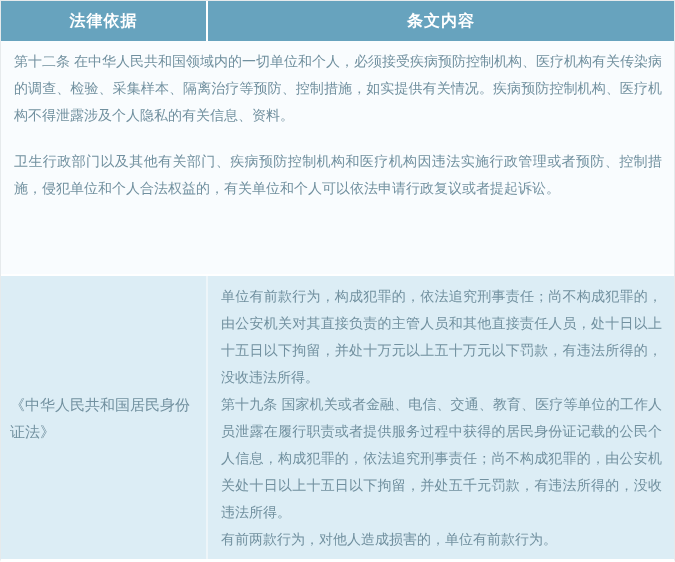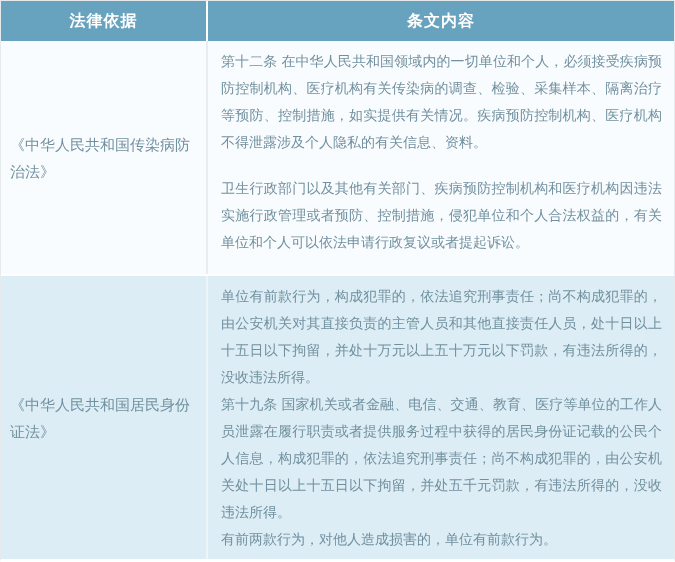--- a/index.html
+++ b/index.html
@@ -56,23 +56,20 @@
   <div class="thead">
     <div class="th th-law">
       <span>法律依据</span>
     </div>
     <div class="th th-content">
       <span>条文内容</span>
     </div>
   </div>
 
   <div class="trow row-0">
-    <div class="td-law">
-      <span>《中华人民共和国传染病防治法》</span>
-    </div>
     <div class="td-content">
       <p>第十二条 在中华人民共和国领域内的一切单位和个人，必须接受疾病预防控制机构、医疗机构有关传染病的调查、检验、采集样本、隔离治疗等预防、控制措施，如实提供有关情况。疾病预防控制机构、医疗机构不得泄露涉及个人隐私的有关信息、资料。</p>
       <p>卫生行政部门以及其他有关部门、疾病预防控制机构和医疗机构因违法实施行政管理或者预防、控制措施，侵犯单位和个人合法权益的，有关单位和个人可以依法申请行政复议或者提起诉讼。</p>
     </div>
   </div>
 
   <div class="trow row-1">
     <div class="td-law">
       <span>《中华人民共和国居民身份证法》</span>
     </div>

